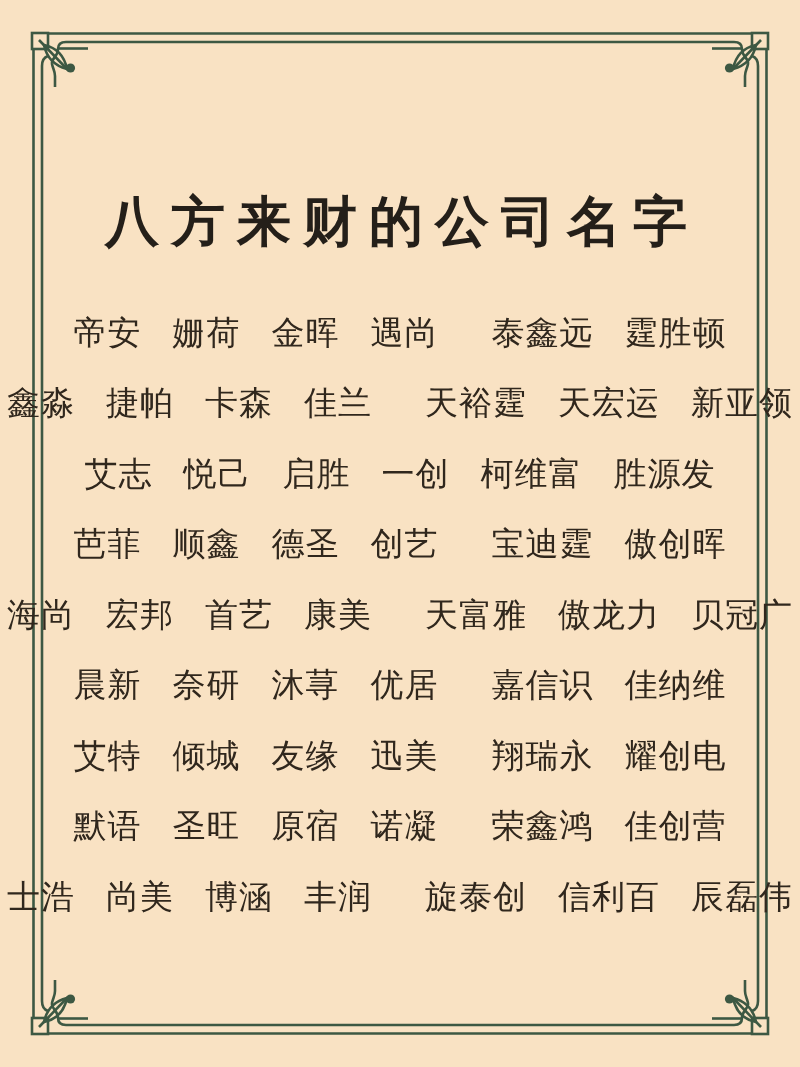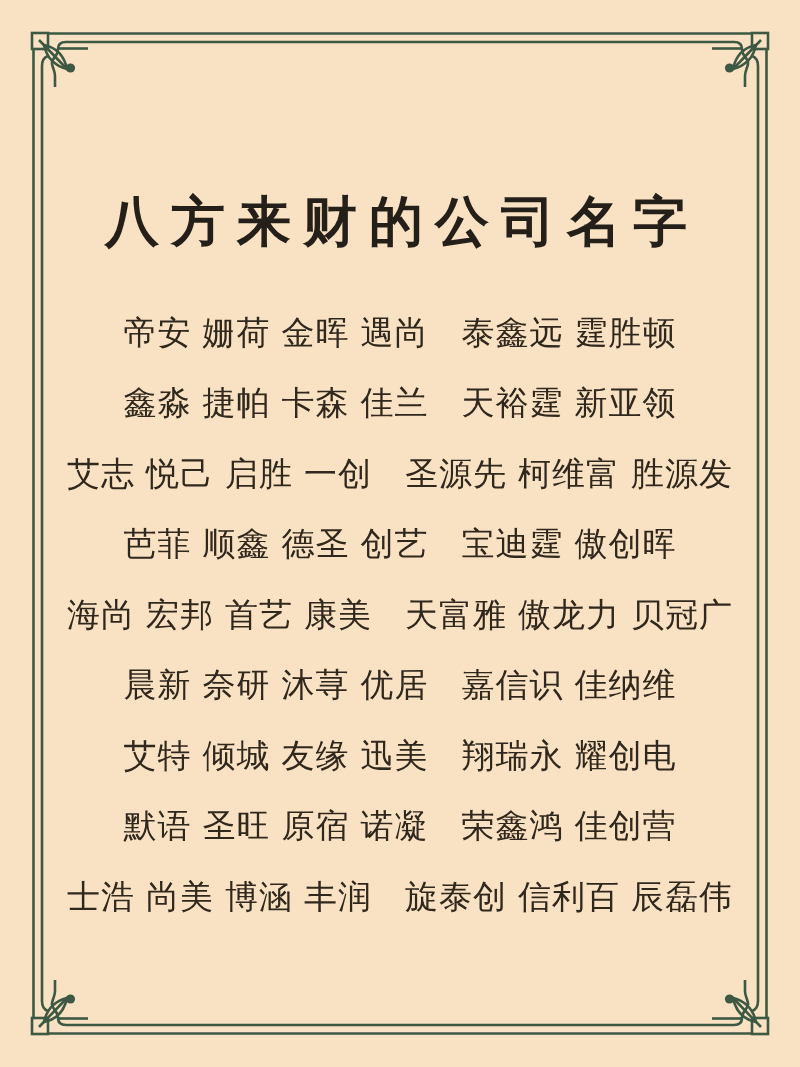--- a/index.html
+++ b/index.html
@@ -28,21 +28,21 @@
     font-size:54px;font-weight:700;letter-spacing:12px;
     color:var(--ink-title);
     white-space:nowrap;
   }
   .name-grid{
     position:absolute;top:298px;left:50px;right:50px;
   }
   .name-row{
     height:70.5px;
     display:flex;justify-content:center;align-items:center;
-    column-gap:11px;
+    column-gap:31px;
     font-size:33px;font-weight:500;
     color:var(--ink);
   }
   .name{white-space:nowrap;letter-spacing:1px;}
   .name.group-start{margin-left:22px;}
 </style>
 </head>
 <body>
 
 <div class="page">
@@ -115,28 +115,28 @@
         <span class="name">遇尚</span>
         <span class="name group-start">泰鑫远</span>
         <span class="name">霆胜顿</span>
       </div>
       <div class="name-row">
         <span class="name">鑫淼</span>
         <span class="name">捷帕</span>
         <span class="name">卡森</span>
         <span class="name">佳兰</span>
         <span class="name group-start">天裕霆</span>
+        <span class="name">天宏运</span>
         <span class="name">新亚领</span>
       </div>
       <div class="name-row">
         <span class="name">艾志</span>
         <span class="name">悦己</span>
         <span class="name">启胜</span>
         <span class="name">一创</span>
-        <span class="name group-start">圣源先</span>
         <span class="name">柯维富</span>
         <span class="name">胜源发</span>
       </div>
       <div class="name-row">
         <span class="name">芭菲</span>
         <span class="name">顺鑫</span>
         <span class="name">德圣</span>
         <span class="name">创艺</span>
         <span class="name group-start">宝迪霆</span>
         <span class="name">傲创晖</span>

